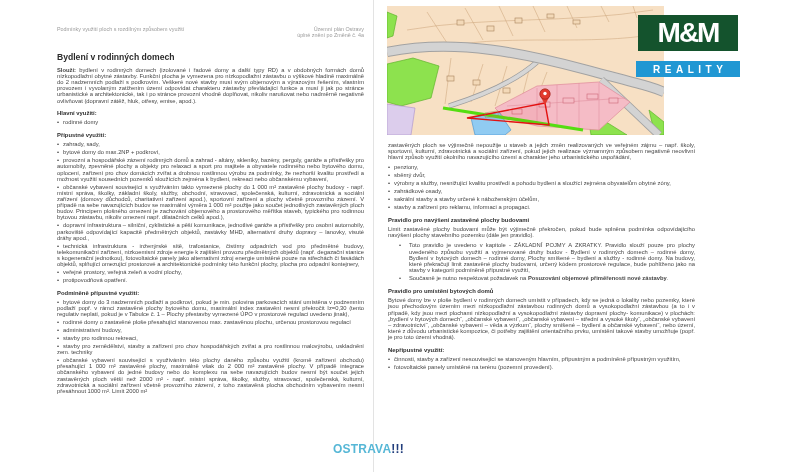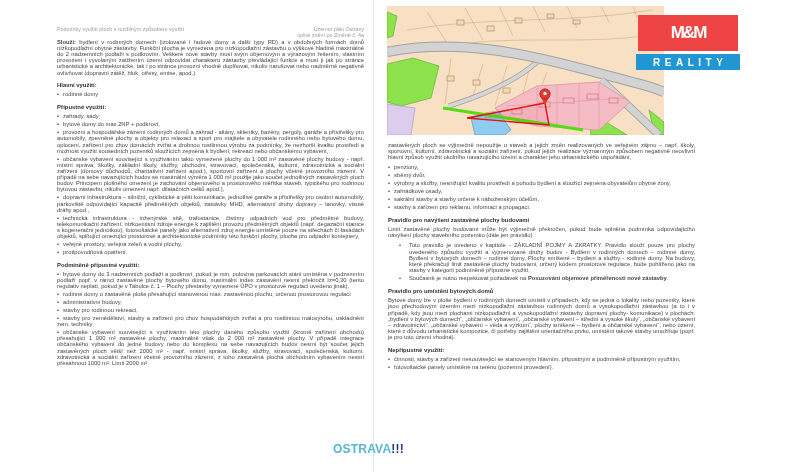--- a/index.html
+++ b/index.html
@@ -20,43 +20,44 @@
   .li2{font-size:5.8px;line-height:6.15px;text-align:justify;margin:0 0 2.2px 0;
        padding-left:21px;position:relative;}
   .li2 .b{position:absolute;left:11px;top:0;}
   .bold-inline{font-weight:bold;}
   #page-divider{position:absolute;left:373px;top:0;width:1px;height:472px;background:#e3e3e3;}
   
   #map{position:absolute;left:387px;top:6px;width:277px;height:129px;}
   #map svg{display:block;width:277px;height:129px;}
   
   #logo{position:absolute;left:636px;top:15px;width:104px;}
-  #logo .red{margin-left:2px;width:100px;height:36px;background:#ef4444;color:#fff;
+  #logo .red{margin-left:2px;width:100px;height:36px;background:#14532d;color:#fff;
     display:flex;align-items:center;justify-content:center;
-    font-weight:bold;font-size:17px;letter-spacing:-2px;font-family:"Liberation Sans",sans-serif;}
-  #logo .blue{width:104px;height:16px;background:#2097d3;color:#fff;margin-top:3px;
+    font-weight:bold;font-size:28px;letter-spacing:-2px;font-family:"Liberation Sans",sans-serif;}
+  #logo .blue{width:104px;height:16px;background:#2097d3;color:#fff;margin-top:10px;
     display:flex;align-items:center;justify-content:center;
     font-weight:bold;font-size:10px;letter-spacing:4.5px;text-indent:4.5px;}
   
   #watermark{position:absolute;left:333px;top:442px;font-weight:bold;font-size:12px;letter-spacing:0.2px;}
   #watermark .city{color:#56b7d6;}
   #watermark .bang{color:#223e7c;}
 </style>
 </head>
 <body>
 
 <div id="col-left">
   <div class="doc-header">
     <span>Podmínky využití ploch s rozdílným způsobem využití</span>
     <span class="hr">
       <span>Územní plán Ostravy</span><br>
       <span>úplné znění po Změně č. 4a</span>
     </span>
   </div>
 
+  <div class="page-title">Bydlení v rodinných domech</div>
 
   <p class="p"><span class="bold-inline">Slouží:</span><span> bydlení v rodinných domech (izolované i řadové domy a další typy RD) a v obdobných formách domů nízkopodlažní obytné zástavby. Funkční plocha je vymezena pro nízkopodlažní zástavbu o výškové hladině maximálně do 2 nadzemních podlaží s podkrovím. Veškeré nové stavby musí svým objemovým a výrazovým řešením, vlastním provozem i vyvolaným zatížením území odpovídat charakteru zástavby převládající funkce a musí ji jak po stránce urbanistické a architektonické, tak i po stránce provozní vhodně doplňovat, nikoliv narušovat nebo nadměrně negativně ovlivňovat (dopravní zátěž, hluk, otřesy, emise, apod.).</span></p>
 
   <h3 class="sec">Hlavní využití:</h3>
   <p class="li"><span class="b">•</span><span>rodinné domy</span></p>
 
   <h3 class="sec">Přípustné využití:</h3>
   <p class="li"><span class="b">•</span><span>zahrady, sady,</span></p>
   <p class="li"><span class="b">•</span><span>bytové domy do max.2NP + podkroví,</span></p>
   <p class="li"><span class="b">•</span><span>provozní a hospodářské zázemí rodinných domů a zahrad - altány, skleníky, bazény, pergoly, garáže a přístřešky pro automobily, zpevněné plochy a objekty pro relaxaci a sport pro majitele a obyvatele rodinného nebo bytového domu, oplocení, zařízení pro chov domácích zvířat a drobnou rostlinnou výrobu za podmínky, že nezhorší kvalitu prostředí a možnost využití sousedních pozemků sloužících zejména k bydlení, rekreaci nebo občanskému vybavení,</span></p>

